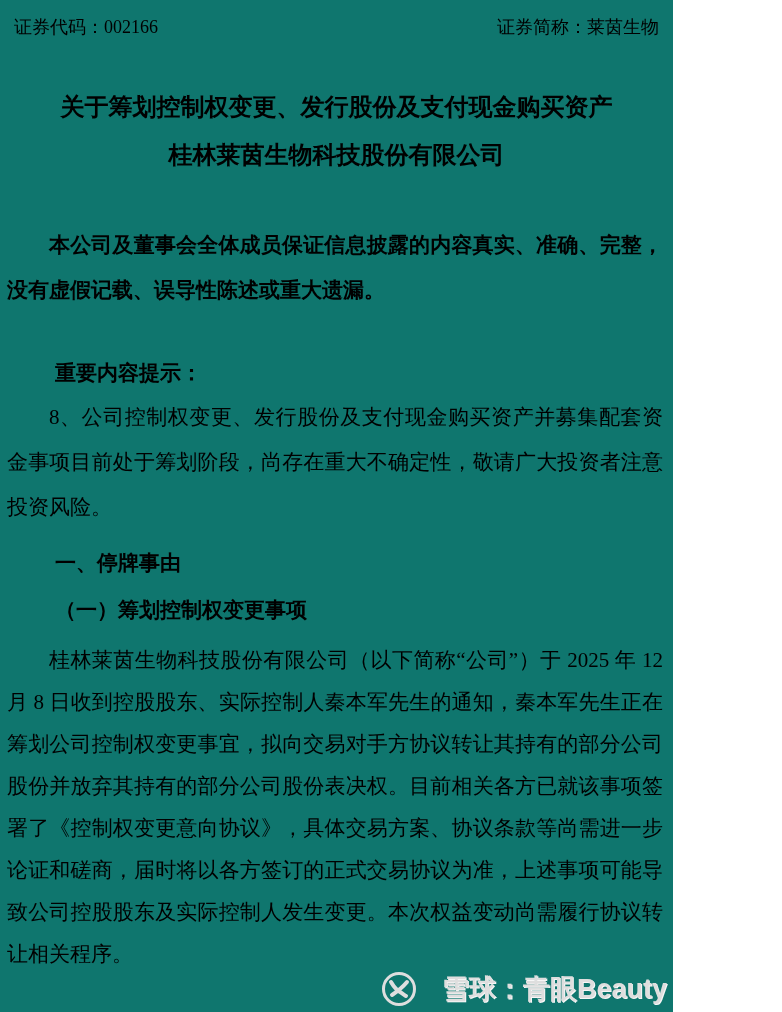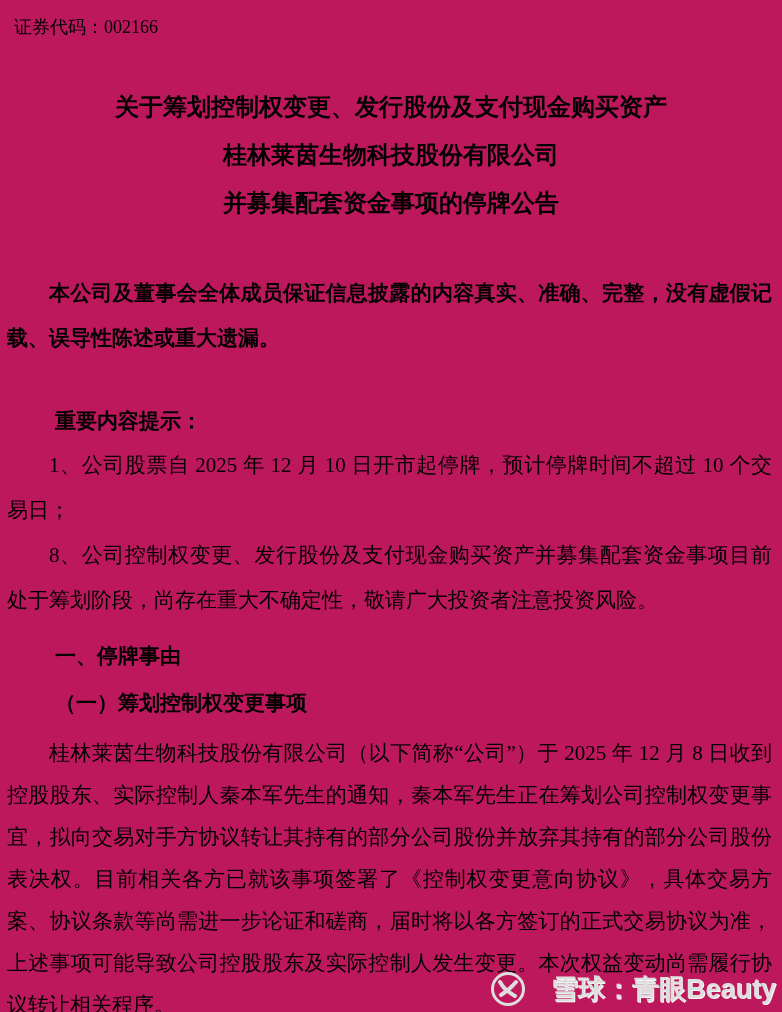--- a/index.html
+++ b/index.html
@@ -1,21 +1,21 @@
 <!DOCTYPE html>
 <html><head>
 <meta charset="utf-8">
 <style>
   * { margin: 0; padding: 0; box-sizing: border-box; }
   html, body { background: #ffffff; }
   .page {
     position: relative;
-    width: 782px;
+    width: 673px;
     height: 1012px;
-    background: #be185d;
+    background: #0f766e;
     color: #000000;
     overflow: hidden;
     font-family: "Liberation Serif", "DejaVu Serif", serif;
   }
   
   .doc-header {
     display: flex;
     justify-content: space-between;
     align-items: baseline;
     padding: 14px 14px 0 14px;
@@ -78,33 +78,32 @@
   }
   .watermark svg { display: block; }
 </style>
 </head>
 <body>
 
 <div class="page">
 
   <header class="doc-header">
     <div class="header-field"><span>证券代码：</span><span>002166</span></div>
+    <div class="header-field"><span>证券简称：</span><span>莱茵生物</span></div>
   </header>
 
   <h1 class="doc-title">
     <span class="title-line">关于筹划控制权变更、发行股份及支付现金购买资产</span>
     <span class="title-line">桂林莱茵生物科技股份有限公司</span>
-    <span class="title-line">并募集配套资金事项的停牌公告</span>
   </h1>
 
   <p class="para disclaimer">本公司及董事会全体成员保证信息披露的内容真实、准确、完整，没有虚假记载、误导性陈述或重大遗漏。</p>
 
   <p class="heading-bold notice-heading">重要内容提示：</p>
 
-  <p class="para notice-item">1、公司股票自 2025 年 12 月 10 日开市起停牌，预计停牌时间不超过 10 个交易日；</p>
   <p class="para notice-item">8、公司控制权变更、发行股份及支付现金购买资产并募集配套资金事项目前处于筹划阶段，尚存在重大不确定性，敬请广大投资者注意投资风险。</p>
 
   <h2 class="heading-bold section-heading">一、停牌事由</h2>
   <h3 class="heading-bold section-sub-heading">（一）筹划控制权变更事项</h3>
 
   <p class="para section-body">桂林莱茵生物科技股份有限公司（以下简称“公司”）于 2025 年 12 月 8 日收到控股股东、实际控制人秦本军先生的通知，秦本军先生正在筹划公司控制权变更事宜，拟向交易对手方协议转让其持有的部分公司股份并放弃其持有的部分公司股份表决权。目前相关各方已就该事项签署了《控制权变更意向协议》，具体交易方案、协议条款等尚需进一步论证和磋商，届时将以各方签订的正式交易协议为准，上述事项可能导致公司控股股东及实际控制人发生变更。本次权益变动尚需履行协议转让相关程序。</p>
 
   <div class="watermark">
     <span>
       <svg width="38" height="38" viewBox="0 0 38 38" fill="none" xmlns="http://www.w3.org/2000/svg">

